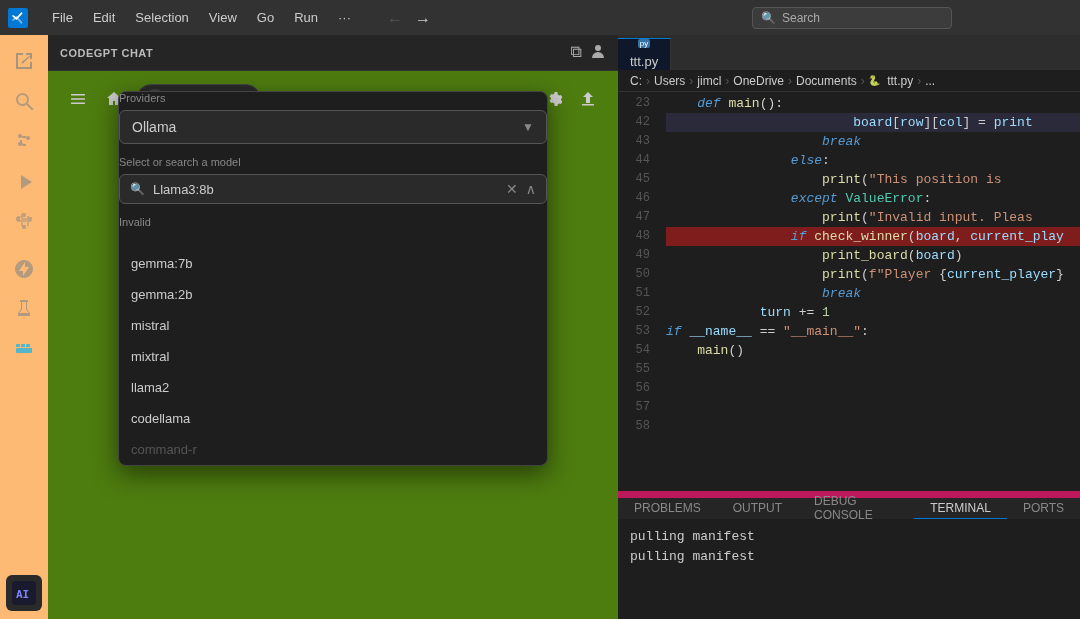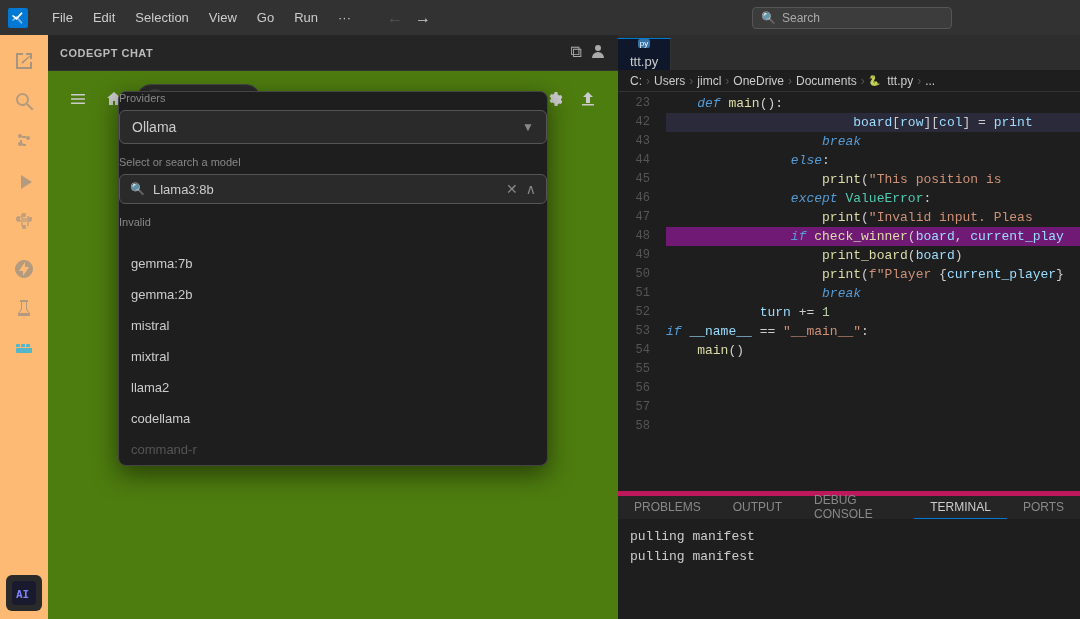--- a/index.html
+++ b/index.html
@@ -410,21 +410,21 @@
     .num { color: #b5cea8; }
     .op { color: #cccccc; }
     .exc { color: #4ec9b0; }
 
     
     .panel-tabs {
       height: 28px;
       background: #252526;
       display: flex;
       align-items: center;
-      border-top: 5px solid #be185d;
+      border-top: 7px solid #be185d;
       flex-shrink: 0;
     }
     .panel-tab {
       padding: 0 16px;
       height: 100%;
       display: flex;
       align-items: center;
       font-size: 12px;
       color: #888;
       cursor: pointer;
@@ -669,21 +669,21 @@
         </div>
         <div class="code-content">
           <div class="code-line"><span class="kw">    def </span><span class="fn">main</span><span class="op">():</span></div>
           <div class="code-line" style="background:#2a2a3a;">                        <span class="var">board</span><span class="op">[</span><span class="var">row</span><span class="op">][</span><span class="var">col</span><span class="op">] = </span><span class="var">print</span></div>
           <div class="code-line">                    <span class="kw">break</span></div>
           <div class="code-line">                <span class="kw">else</span><span class="op">:</span></div>
           <div class="code-line">                    <span class="fn">print</span><span class="op">(</span><span class="str">"This position is</span></div>
           <div class="code-line">                <span class="kw">except </span><span class="exc">ValueError</span><span class="op">:</span></div>
           <div class="code-line">                    <span class="fn">print</span><span class="op">(</span><span class="str">"Invalid input. Pleas</span></div>
           <div class="code-line"></div>
-          <div class="code-line" style="background:#701a75;">                <span class="kw">if </span><span class="fn">check_winner</span><span class="op">(</span><span class="var">board</span><span class="op">, </span><span class="var">current_play</span></div>
+          <div class="code-line" style="background:#7f1d1d;">                <span class="kw">if </span><span class="fn">check_winner</span><span class="op">(</span><span class="var">board</span><span class="op">, </span><span class="var">current_play</span></div>
           <div class="code-line">                    <span class="fn">print_board</span><span class="op">(</span><span class="var">board</span><span class="op">)</span></div>
           <div class="code-line">                    <span class="fn">print</span><span class="op">(</span><span class="str">f"Player </span><span class="op">{</span><span class="var">current_player</span><span class="op">}</span></div>
           <div class="code-line">                    <span class="kw">break</span></div>
           <div class="code-line"></div>
           <div class="code-line">            <span class="var">turn</span> <span class="op">+= </span><span class="num">1</span></div>
           <div class="code-line"></div>
           <div class="code-line"><span class="kw">if </span><span class="var">__name__</span> <span class="op">== </span><span class="str">"__main__"</span><span class="op">:</span></div>
           <div class="code-line">    <span class="fn">main</span><span class="op">()</span></div>
           <div class="code-line"></div>
         </div>

